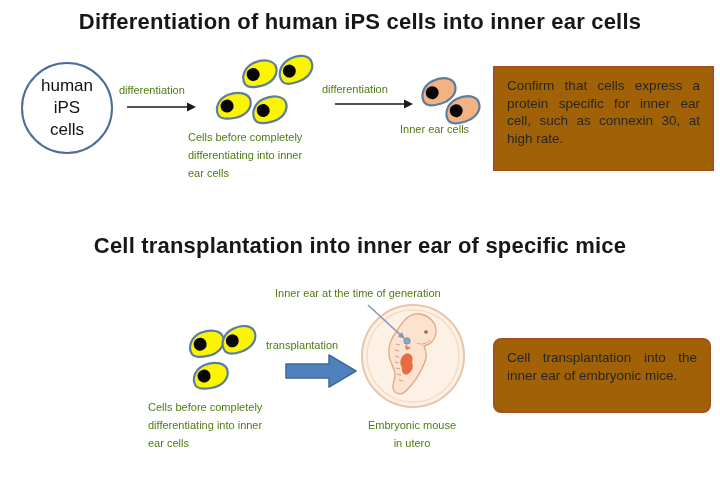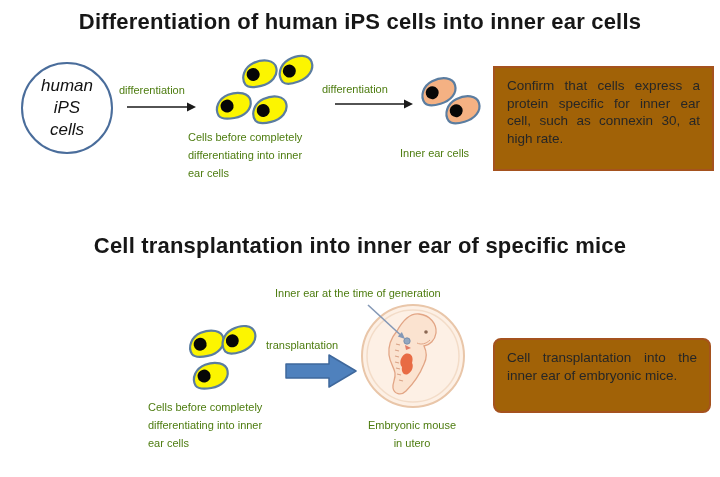--- a/index.html
+++ b/index.html
@@ -11,21 +11,21 @@
   .sec-title {
     left:0; width:720px; text-align:center;
     font-size:22px; font-weight:bold; color:#171717; letter-spacing:0.2px;
   }
   .lbl { font-size:11px; color:#4d7c0f; line-height:18px; }
   .lbl .ln { display:block; }
   .ips-circle {
     left:21px; top:62px; width:92px; height:92px;
     border:2.5px solid #4a6d9b; border-radius:50%;
     display:flex; align-items:center; justify-content:center;
-    box-sizing:border-box; background:#fff;font-style:italic;
+    box-sizing:border-box; background:#fff;
   }
   .ips-circle .txt { text-align:center; font-size:17px; line-height:1.28; color:#111; }
   .ips-circle .txt span { display:block; }
   .note-box {
     box-sizing:border-box; border:2.5px solid #a5521e; background:#a16207;
     padding:9px 12px; font-size:13.5px; line-height:17.5px; color:#262626;
     text-align:justify;
   }
   .cell-body { fill:var(--cell-fill,#fcf500); stroke:#5b7da0; stroke-width:2.2; }
   .cell-nucleus { fill:#060606; }
@@ -75,21 +75,21 @@
   <div class="abs lbl" style="left:322px; top:80px;">differentiation</div>
   <svg class="abs" style="left:333px; top:97px;" width="82" height="14">
     <line x1="2" y1="7" x2="71" y2="7" stroke="#1a1a1a" stroke-width="1.6"></line>
     <polygon points="71,2.5 80,7 71,11.5" fill="#1a1a1a"></polygon>
   </svg>
 
   <svg class="abs" style="left:413px; top:73px;" width="90" height="58">
     <use class="orange" href="#cellshape" transform="translate(5,5) rotate(-16,20,13)"></use>
     <use class="orange" href="#cellshape" transform="translate(29,23) rotate(-16,20,13)"></use>
   </svg>
-  <div class="abs lbl" style="left:400px; top:144px;">Inner ear cells</div>
+  <div class="abs lbl" style="left:400px; top:120px;">Inner ear cells</div>
 
   <div class="abs note-box" style="left:493px; top:66px; width:221px; height:105px;">
     <span>Confirm that cells express a protein specific for inner ear cell, such as connexin 30, at high rate.</span>
   </div>
 
   <div class="abs sec-title" style="top:233px;">Cell transplantation into inner ear of specific mice</div>
 
   <div class="abs lbl" style="left:275px; top:284px;">Inner ear at the time of generation</div>
 
   <svg class="abs" style="left:180px; top:322px;" width="90" height="72">

